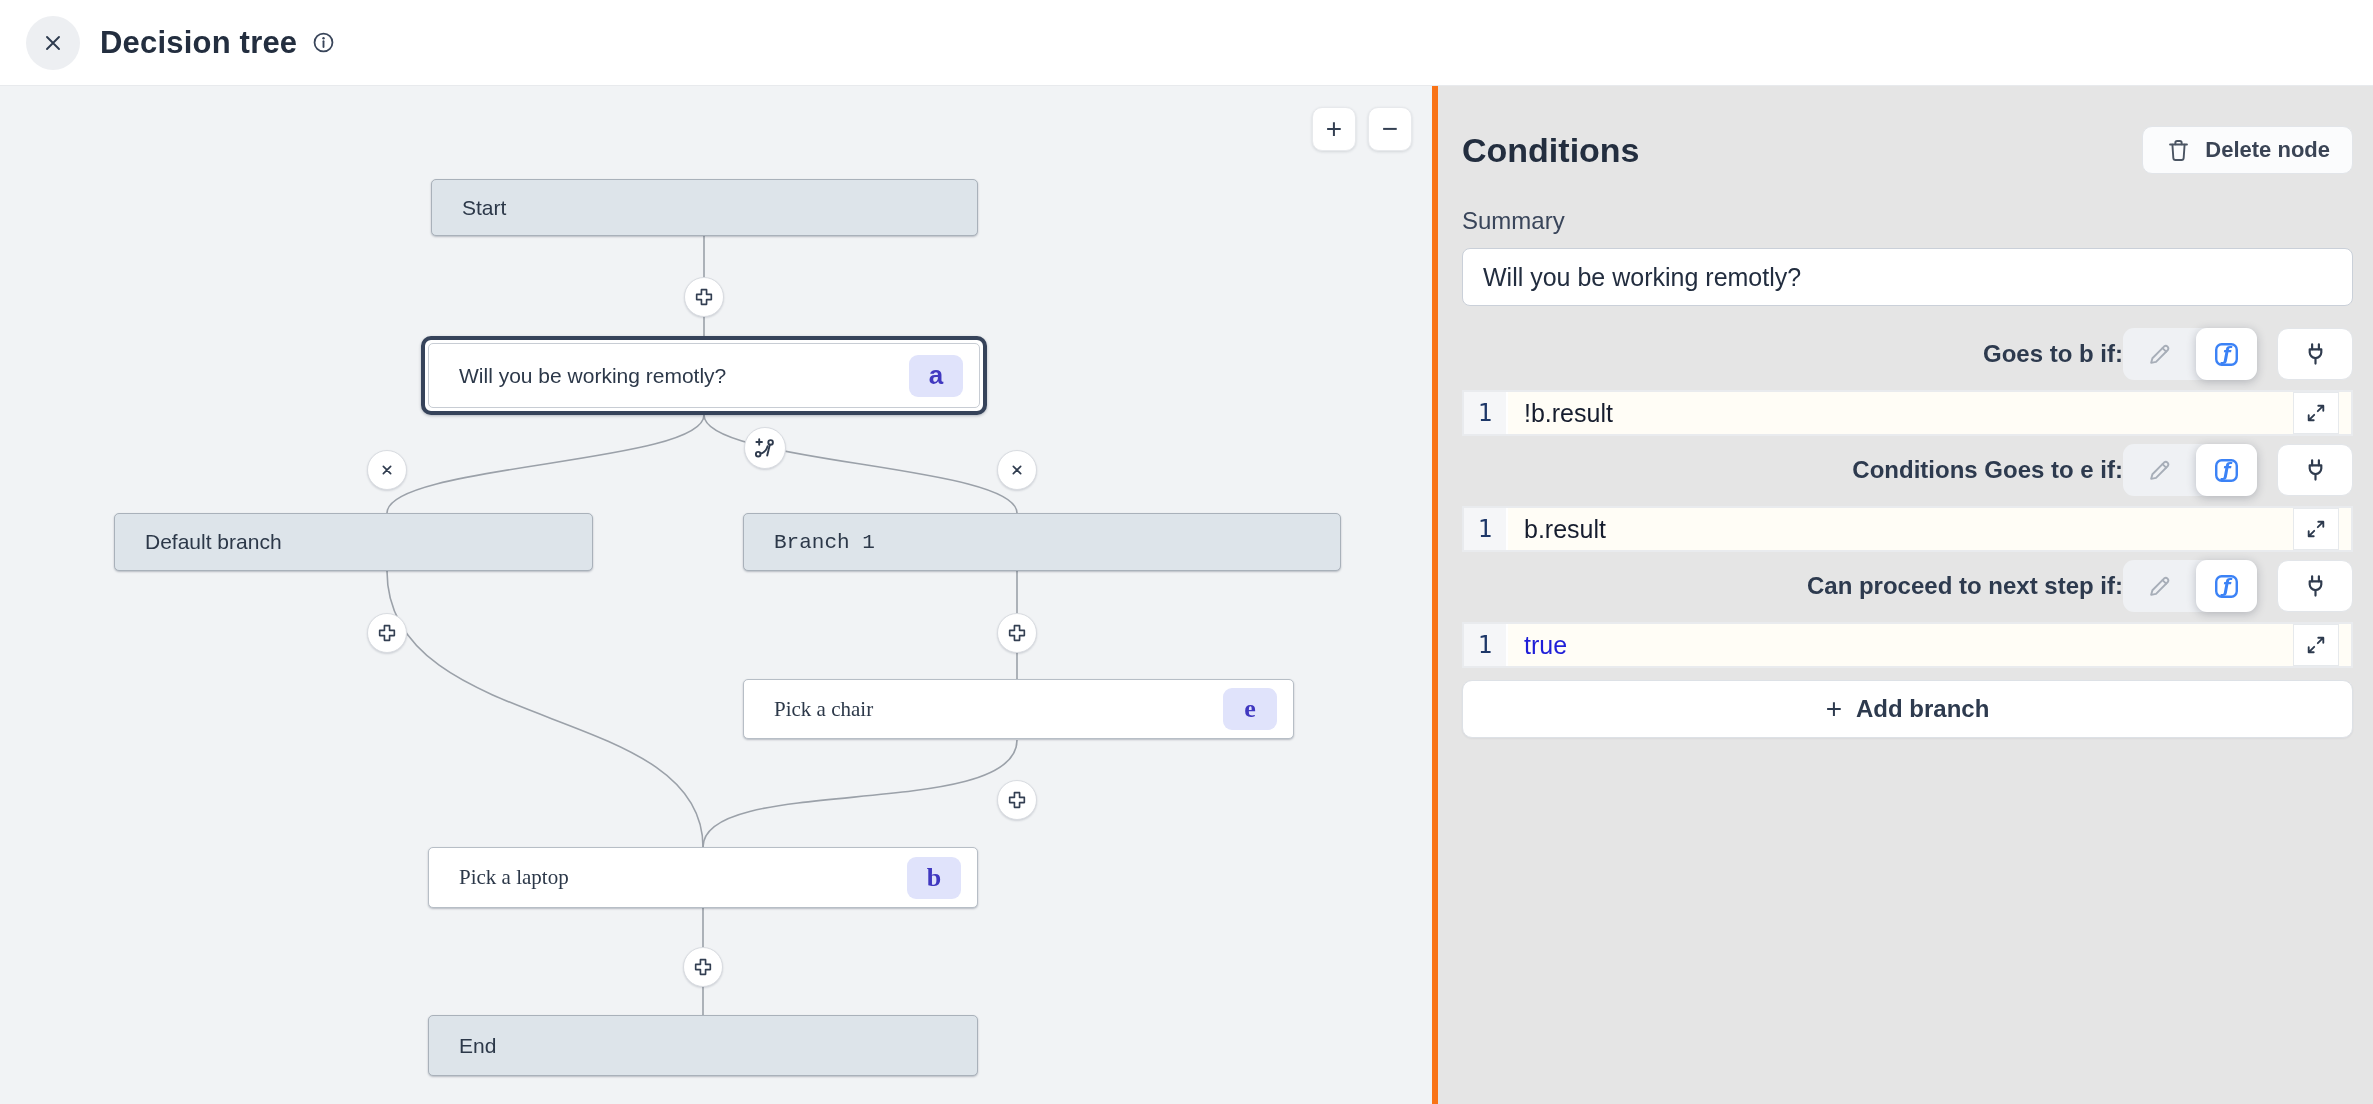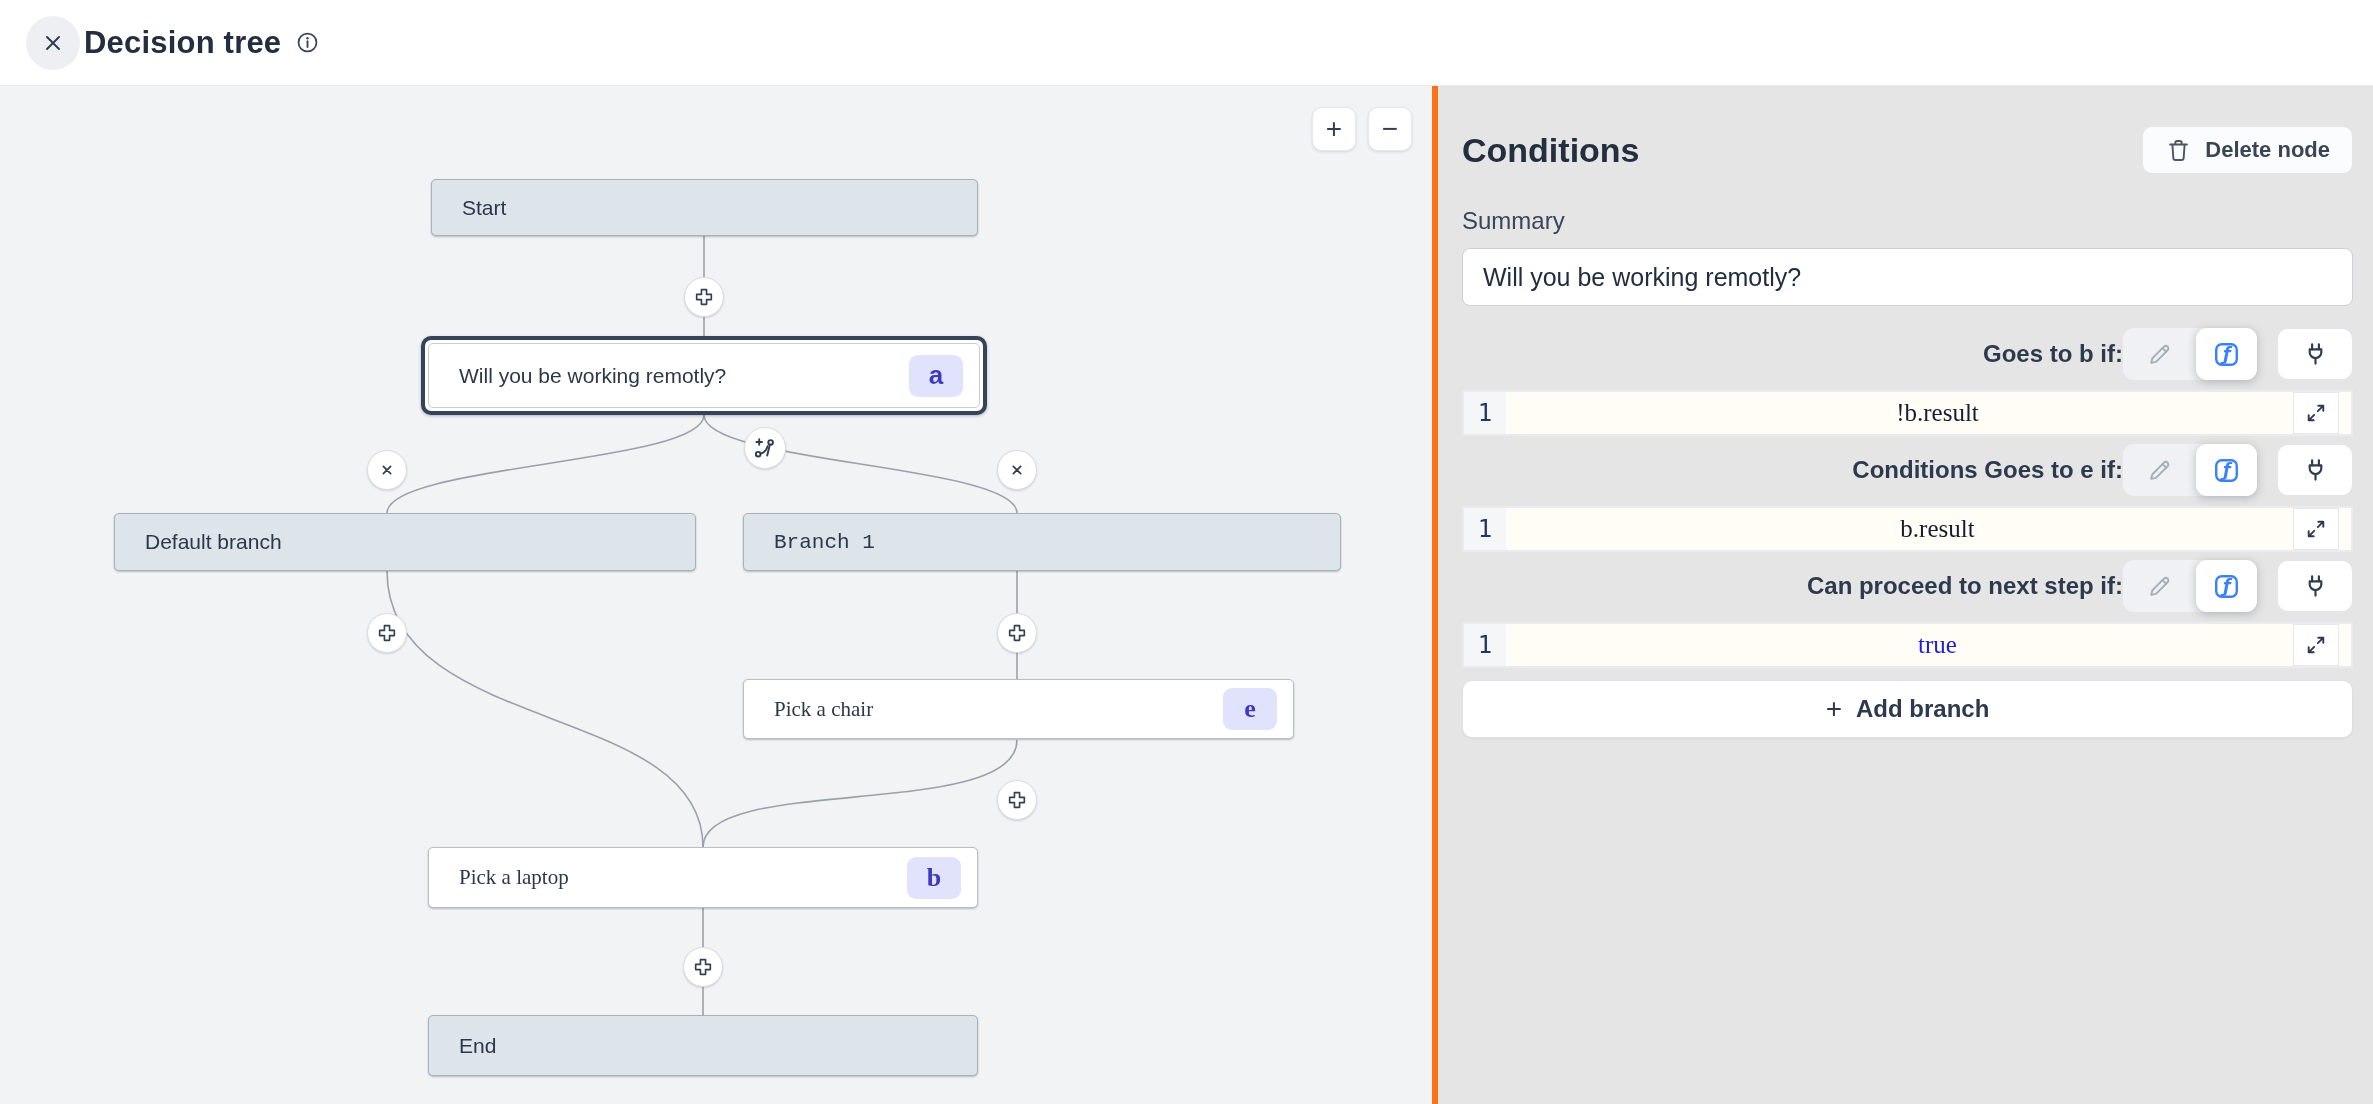--- a/index.html
+++ b/index.html
@@ -13,21 +13,21 @@
     --badge-text:#4038c0;
   }
   *{box-sizing:border-box;margin:0;padding:0;}
   html,body{width:2373px;height:1104px;overflow:hidden;}
   body{font-family:"Liberation Sans",sans-serif;background:#fff;color:var(--navy);}
   .app{width:2373px;height:1104px;display:flex;flex-direction:column;}
 
   
   .header{height:86px;display:flex;align-items:center;padding-left:26px;background:#fff;border-bottom:1px solid #e8eaed;flex:0 0 auto;}
   .close-btn{width:54px;height:54px;border-radius:50%;background:#edeff2;border:none;display:flex;align-items:center;justify-content:center;cursor:pointer;}
-  .app-title{font-size:31px;font-weight:700;color:#232e3f;margin-left:4px;letter-spacing:.2px;}
+  .app-title{font-size:31px;font-weight:700;color:#232e3f;margin-left:20px;letter-spacing:.2px;}
   .info-wrap{margin-left:14px;display:flex;align-items:center;}
 
   
   .main{flex:1;display:flex;min-height:0;}
   .canvas{width:1432px;position:relative;background:var(--canvas-bg);flex:0 0 auto;}
   .edges{position:absolute;left:0;top:0;pointer-events:none;}
 
   
   .node{position:absolute;display:flex;align-items:center;padding:0 16px 0 30px;border-radius:5px;border:1px solid #a9b1ba;font-size:21px;color:#2c3849;box-shadow:0 1px 2px rgba(30,40,60,.28);cursor:pointer;z-index:2;}
   .node.gray{background:var(--node-gray);}
@@ -54,21 +54,21 @@
   .cond-row.first{margin-top:22px;}
   .cond-row.next{margin-top:8px;}
   .cond-label{font-size:24px;font-weight:700;color:#2d3a4e;}
   .cluster{display:flex;align-items:center;gap:20px;}
   .seg{position:relative;width:134px;height:52px;background:#eff1f4;border-radius:11px;display:flex;align-items:center;}
   .seg .pencil-slot{width:73px;display:flex;align-items:center;justify-content:center;cursor:pointer;}
   .fx-btn{position:absolute;right:0;top:0;width:61px;height:52px;background:#fff;border:none;border-radius:11px;box-shadow:0 2px 10px rgba(26,36,54,.25);display:flex;align-items:center;justify-content:center;cursor:pointer;}
   .plug-btn{width:76px;height:52px;background:#fff;border:1px solid #e2e5e9;border-radius:11px;display:flex;align-items:center;justify-content:center;cursor:pointer;}
   .editor{margin-top:10px;position:relative;display:flex;height:46px;border:2px solid #e9ebee;background:#fffdf6;}
   .gutter{width:44px;background:#f5f6f8;border-right:2px solid #fff;color:#1d3768;font-family:"DejaVu Sans Mono",monospace;font-size:24px;display:flex;align-items:center;justify-content:center;}
-  .code{flex:1;display:flex;align-items:center;padding-left:16px;font-family:Liberation Serif, serif;font-size:25px;color:#161d2e;cursor:text;justify-content:center;}
+  .code{flex:1;display:flex;align-items:center;padding-left:16px;font-family:Liberation Sans, sans-serif;font-size:25px;color:#161d2e;cursor:text;}
   .code .kw{color:var(--keyword);}
   .expand-btn{position:absolute;right:12px;top:0;height:100%;width:46px;background:#fff;border:1px solid #e6e9ec;display:flex;align-items:center;justify-content:center;cursor:pointer;}
   .add-branch{margin-top:12px;width:100%;height:58px;border:1px solid #dde1e6;border-radius:10px;background:#fff;box-shadow:0 1px 2px rgba(30,40,60,.06);display:flex;align-items:center;justify-content:center;gap:14px;font-size:24px;font-weight:700;color:#2d3a4e;cursor:pointer;font-family:inherit;}
   .add-branch .plus-glyph{font-size:28px;font-weight:400;}
 
   svg{display:block;}
 </style>
 </head>
 <body>
 
@@ -112,21 +112,21 @@
         <span>Start</span>
       </div>
 
       <div class="sel-node" style="left:421px;top:250px;width:566px;height:79px;">
         <div class="inner">
           <span>Will you be working remotly?</span>
           <span class="badge">a</span>
         </div>
       </div>
 
-      <div class="node gray" style="left:114px;top:427px;width:582px;height:58px;">
+      <div class="node gray" style="left:114px;top:427px;width:479px;height:58px;">
         <span>Default branch</span>
       </div>
 
       <div class="node gray" style="left:743px;top:427px;width:598px;height:58px;font-family:Liberation Mono, monospace;">
         <span>Branch 1</span>
       </div>
 
       <div class="node white" style="left:743px;top:593px;width:551px;height:60px;">
         <span>Pick a chair</span>
         <span class="badge">e</span>

